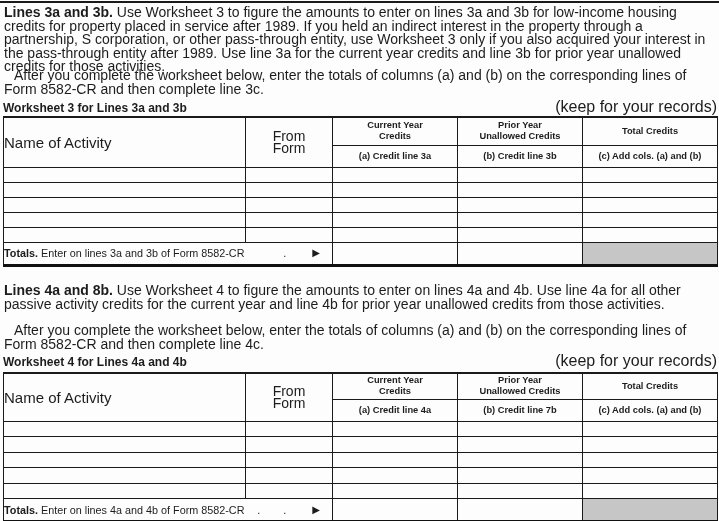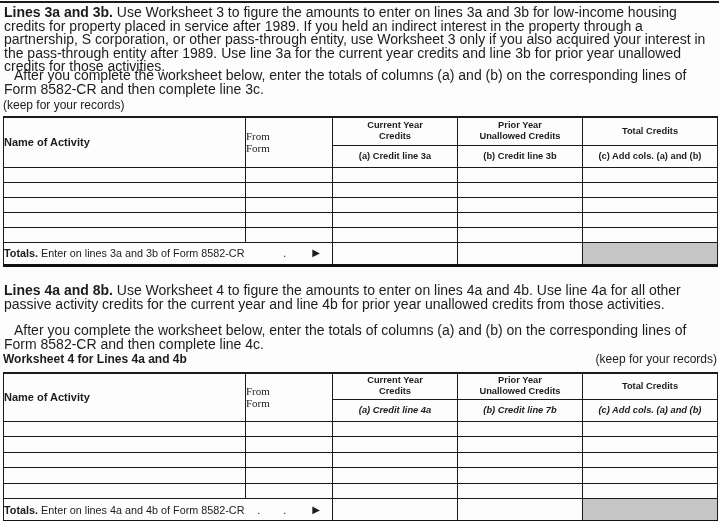--- a/index.html
+++ b/index.html
@@ -13,35 +13,35 @@
   .para.indent { text-indent:10px;margin-top:6px; }
   #intro3  { top:6px;   }
   #intro3b { top:63px;  }
   #intro4  { top:284px; }
   #intro4b { top:318px; }
 
   .ws-head { position:absolute; left:3px; width:714px; display:flex; justify-content:space-between; align-items:baseline; }
   #ws3-head { top:98px; }
   #ws4-head { top:352px; }
   .ws-title { font-weight:bold; font-size:12px; }
-  .keep-note { font-size:12px; }
+  .keep-note { font-size:16px; }
 
   table.ws-table { position:absolute; left:3px; width:714px; border-collapse:collapse; table-layout:fixed;
                    border-top:2px solid #1a1a1a; border-bottom:3px solid #111; }
   #table3 { top:116px; }
   #table4 { top:372px; }
   .ws-table td { border:1px solid #1a1a1a; padding:0; vertical-align:middle; overflow:hidden; }
 
-  .c-name { font-weight:bold; font-size:11px; padding-left:5px; }
-  .c-from { font-size:11px; text-align:left; white-space:pre-line; line-height:12px;font-family:Liberation Serif, serif; }
+  .c-name { font-weight:normal; font-size:15px; padding-left:5px; }
+  .c-from { font-size:14px; text-align:center; white-space:pre-line; line-height:12px; }
   .c-top  { font-weight:bold; font-size:9.3px; text-align:center; white-space:pre-line; line-height:11px; }
   .c-sub  { font-weight:bold; font-size:9.3px; text-align:center;margin-left:28px; }
 
   #table3 tr.h1 { height:28px; }  #table3 tr.h2 { height:22px; }
-  #table4 tr.h1 { height:26px; }  #table4 tr.h2 { height:22px;font-style:italic; }
+  #table4 tr.h1 { height:26px; }  #table4 tr.h2 { height:22px; }
   #table3 tbody tr { height:15px; }
   #table4 tbody tr { height:15.5px; }
   #table3 tfoot tr { height:23px; }
   #table4 tfoot tr { height:23px; }
 
   .totals-cell { position:relative; font-size:10.8px; padding-left:4px; white-space:nowrap; }
   .t-lead { font-weight:bold; }
   .t-right { position:absolute; right:12px; top:50%; transform:translateY(-50%); display:flex; align-items:center; }
   .leader { font-size:10.8px; margin-right:16px; letter-spacing:10px; }
   .arrow { font-size:10px; line-height:1; }
@@ -50,20 +50,21 @@
 </head>
 <body>
 
 <div class="rule-top"></div>
 
 <p class="para" id="intro3"><span class="lead">Lines 3a and 3b.</span><span> Use Worksheet 3 to figure the amounts to enter on lines 3a and 3b for low-income housing credits for property placed in service after 1989. If you held an indirect interest in the property through a partnership, S corporation, or other pass-through entity, use Worksheet 3 only if you also acquired your interest in the pass-through entity after 1989. Use line 3a for the current year credits and line 3b for prior year unallowed credits for those activities.</span></p>
 
 <p class="para indent" id="intro3b">After you complete the worksheet below, enter the totals of columns (a) and (b) on the corresponding lines of Form 8582-CR and then complete line 3c.</p>
 
 <div class="ws-head" id="ws3-head">
+  <span class="ws-title">Worksheet 3 for Lines 3a and 3b</span>
   <span class="keep-note">(keep for your records)</span>
 </div>
 
 <table class="ws-table" id="table3">
   <colgroup>
       <col style="width:242px">
       <col style="width:87px">
       <col style="width:125px">
       <col style="width:125px">
       <col style="width:135px">

